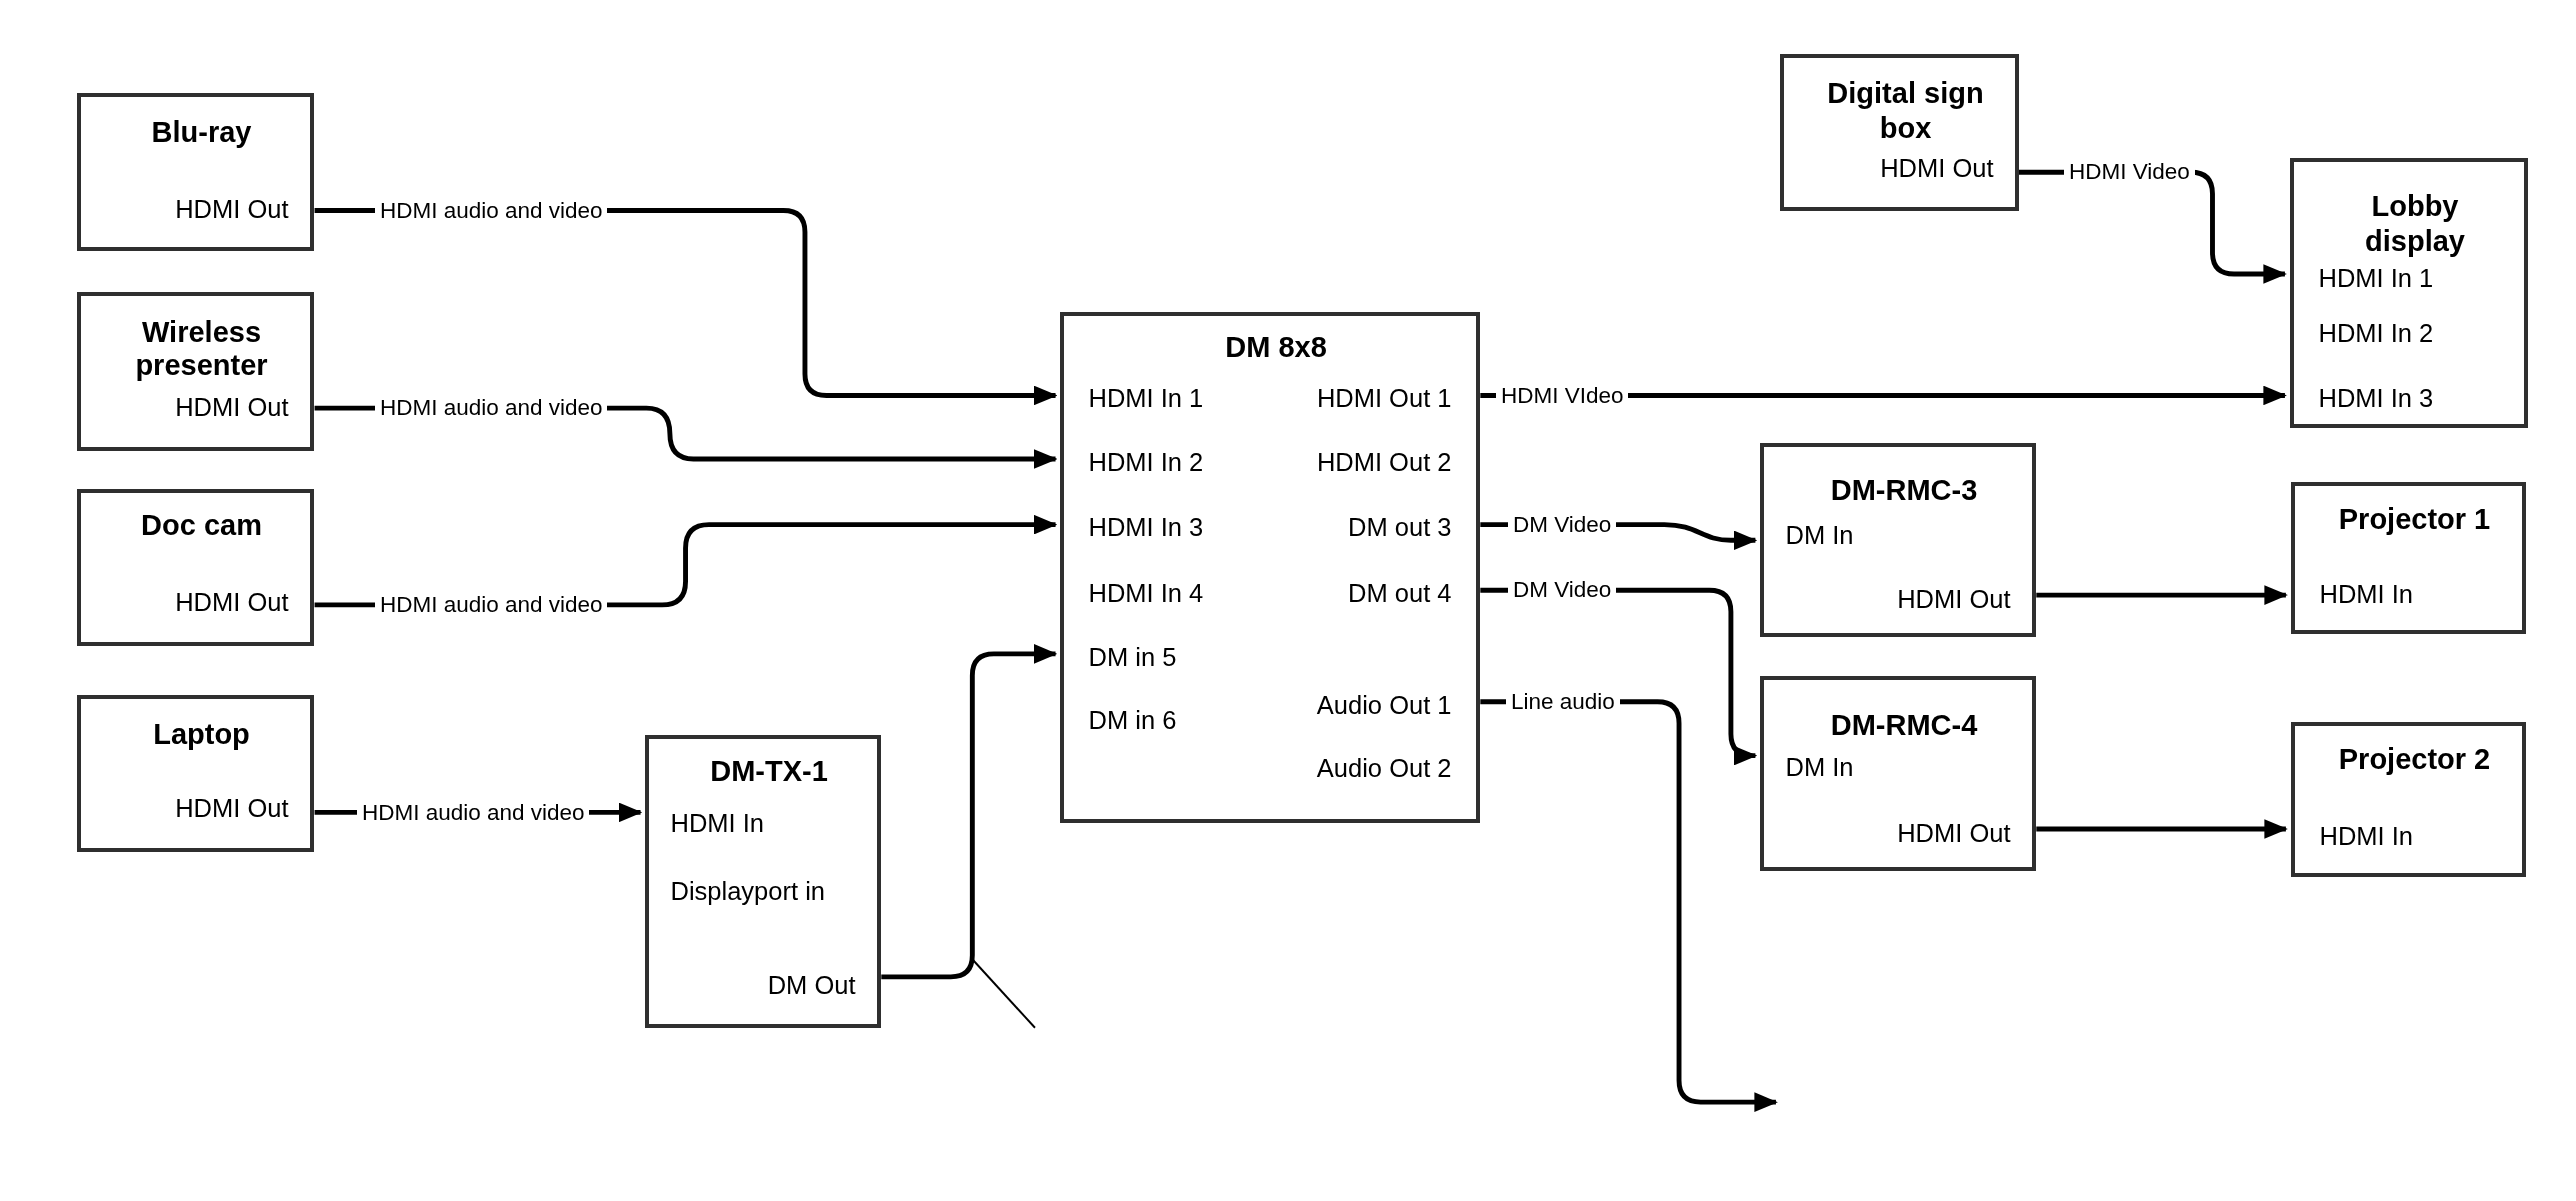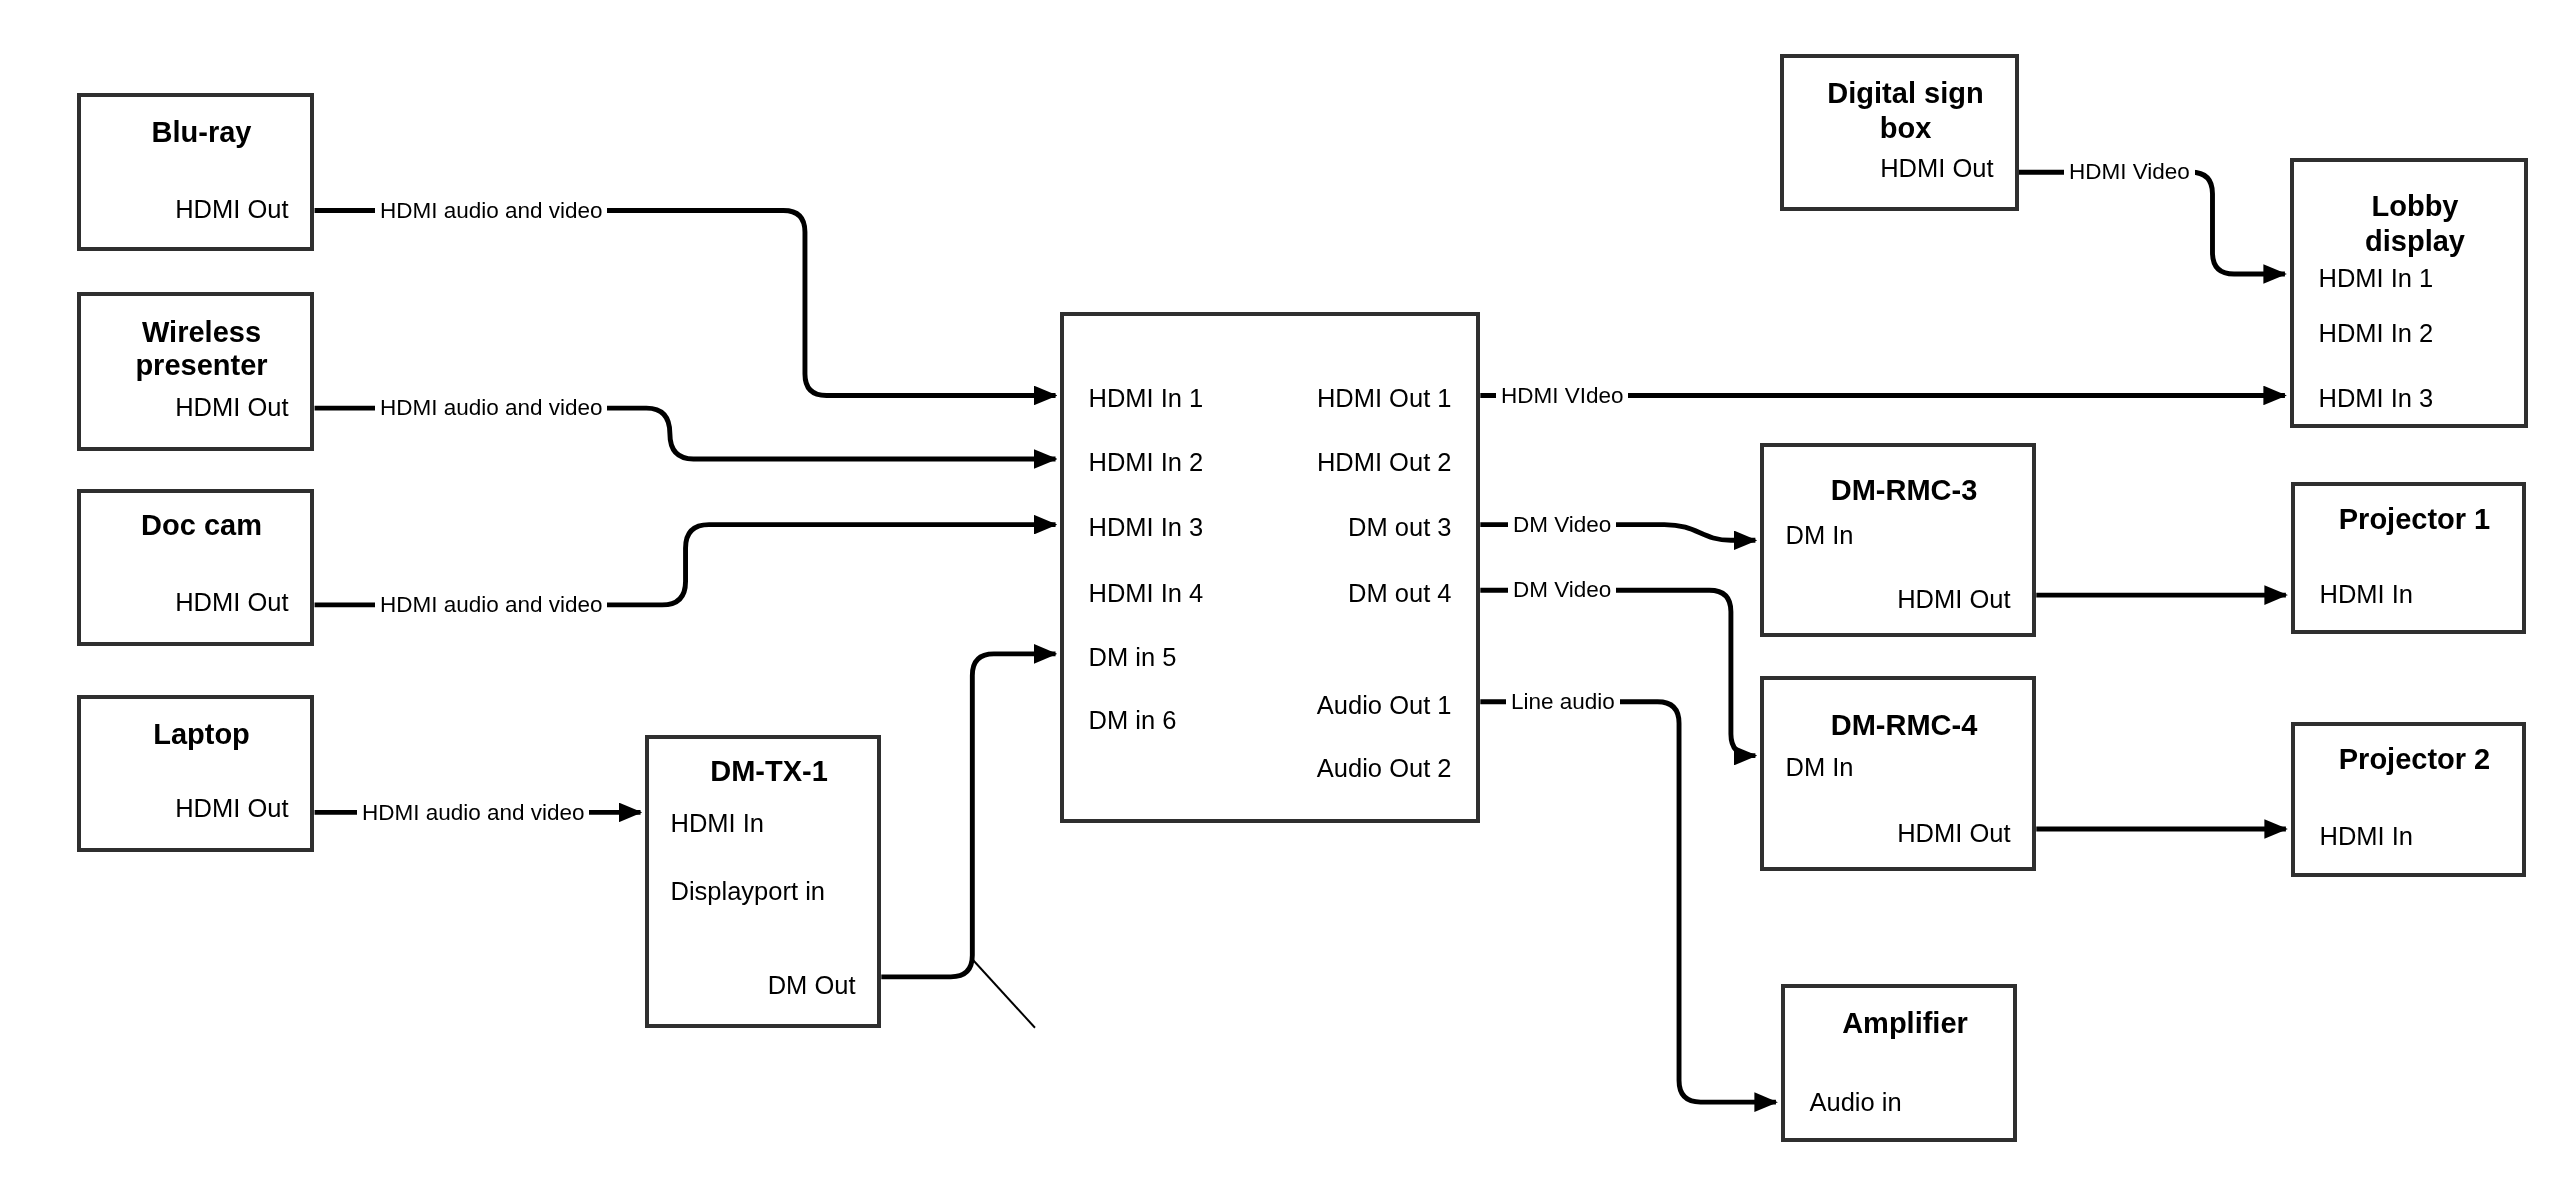--- a/index.html
+++ b/index.html
@@ -66,20 +66,21 @@
   </div>
 
   <div class="node" style="left:645px;top:735px;width:236px;height:293px;">
     <div class="title" style="top:33px;">DM-TX-1</div>
     <div class="port l" style="top:85px;">HDMI In</div>
     <div class="port l" style="top:153px;">Displayport in</div>
     <div class="port r" style="top:247px;">DM Out</div>
   </div>
 
   <div class="node" style="left:1060px;top:312px;width:420px;height:511px;">
+    <div class="title" style="top:32px;">DM 8x8</div>
     <div class="port l25" style="top:83px;">HDMI In 1</div>
     <div class="port l25" style="top:147px;">HDMI In 2</div>
     <div class="port l25" style="top:212px;">HDMI In 3</div>
     <div class="port l25" style="top:278px;">HDMI In 4</div>
     <div class="port l25" style="top:342px;">DM in 5</div>
     <div class="port l25" style="top:405px;">DM in 6</div>
     <div class="port r25" style="top:83px;">HDMI Out 1</div>
     <div class="port r25" style="top:147px;">HDMI Out 2</div>
     <div class="port r25" style="top:212px;">DM out 3</div>
     <div class="port r25" style="top:278px;">DM out 4</div>
@@ -116,24 +117,20 @@
   <div class="node" style="left:2291px;top:482px;width:235px;height:152px;">
     <div class="title" style="top:34px;">Projector 1</div>
     <div class="port l25" style="top:109px;">HDMI In</div>
   </div>
 
   <div class="node" style="left:2291px;top:722px;width:235px;height:155px;">
     <div class="title" style="top:34px;">Projector 2</div>
     <div class="port l25" style="top:111px;">HDMI In</div>
   </div>
 
-  <div class="node" style="left:1781px;top:984px;width:236px;height:158px;">
-    <div class="title" style="top:36px;">Amplifier</div>
-    <div class="port l25" style="top:115px;">Audio in</div>
-  </div>
 
   <div class="wire-label" style="left:375px;top:211px;">HDMI audio and video</div>
   <div class="wire-label" style="left:375px;top:408px;">HDMI audio and video</div>
   <div class="wire-label" style="left:375px;top:605px;">HDMI audio and video</div>
   <div class="wire-label" style="left:357px;top:813px;">HDMI audio and video</div>
   <div class="wire-label" style="left:1496px;top:396px;">HDMI VIdeo</div>
   <div class="wire-label" style="left:1508px;top:525px;">DM Video</div>
   <div class="wire-label" style="left:1508px;top:590px;">DM Video</div>
   <div class="wire-label" style="left:1506px;top:702px;">Line audio</div>
   <div class="wire-label" style="left:2064px;top:172px;">HDMI Video</div>

